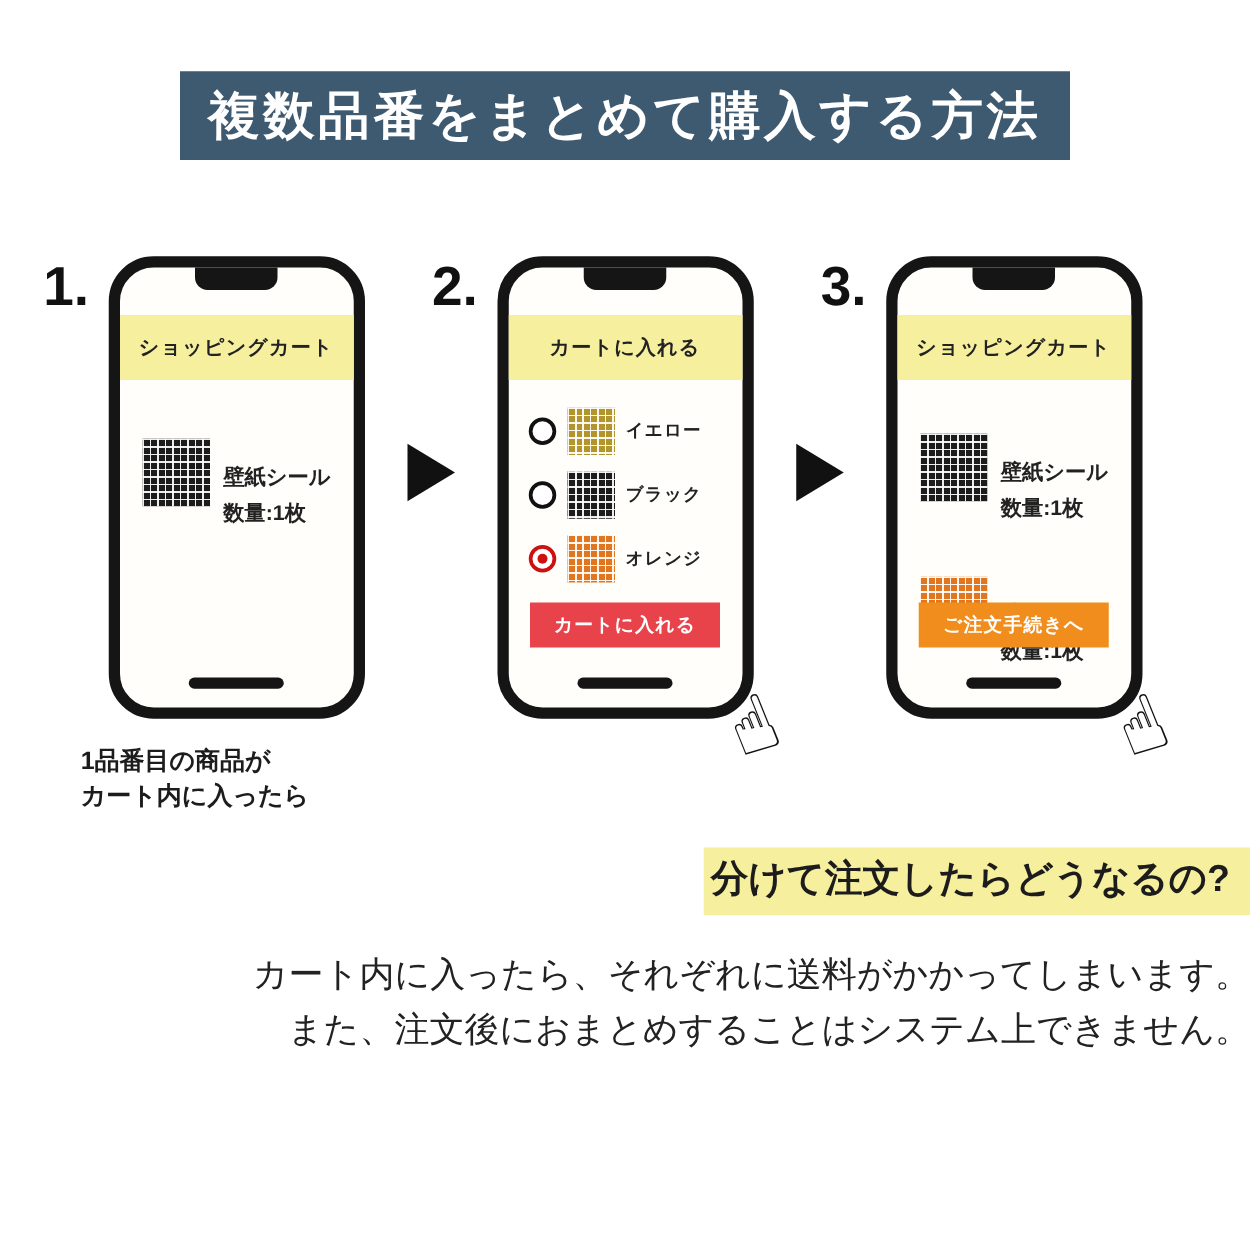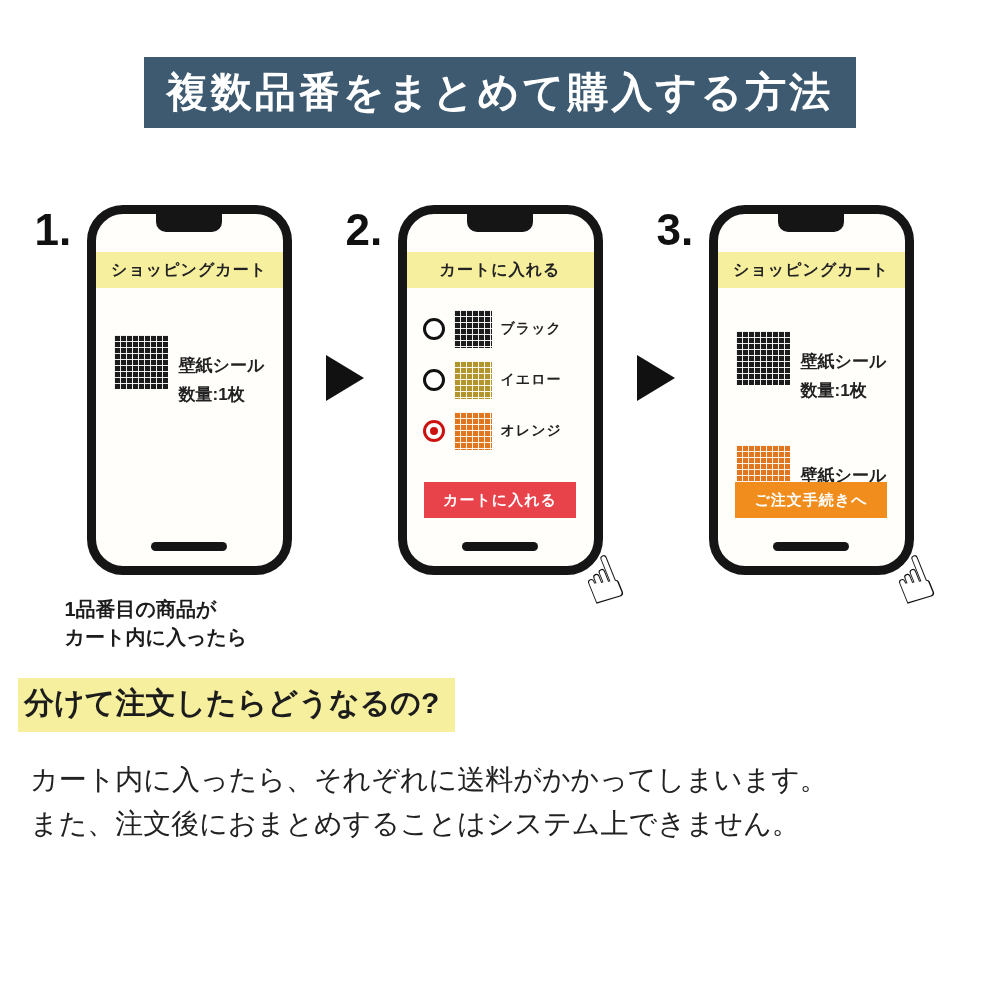--- a/index.html
+++ b/index.html
@@ -13,21 +13,21 @@
   
   .steps { display:flex; justify-content:center; align-items:flex-start; margin-top:77px; }
   .step { position:relative; width:205px; }
   .step-number { position:absolute; left:-52px; top:0px; font-size:44px; font-weight:bold; color:#111; }
   .arrow { width:0; height:0; border-top:23px solid transparent; border-bottom:23px solid transparent; border-left:38px solid #111; margin:150px 34px 0; flex:none; }
 
   
   .phone { position:relative; width:205px; height:370px; border:9px solid #151515; border-radius:36px; background:#fffefa; }
   .notch { position:absolute; top:0; left:50%; transform:translateX(-50%); width:66px; height:18px; background:#151515; border-radius:0 0 10px 10px; }
   .home-bar { position:absolute; bottom:15px; left:50%; transform:translateX(-50%); width:76px; height:9px; background:#151515; border-radius:5px; }
-  .screen-header { margin-top:38px; height:36px; display:flex; align-items:center; justify-content:center; font-size:16px; font-weight:bold; letter-spacing:1px; color:#222; }
+  .screen-header { margin-top:38px; height:52px; display:flex; align-items:center; justify-content:center; font-size:16px; font-weight:bold; letter-spacing:1px; color:#222; }
 
   
   .cart-item { display:flex; align-items:center; justify-content:center; gap:11px; margin-top:26px; }
   .swatch { width:54px; height:54px; flex:none;
     background-image:
       repeating-linear-gradient(to right, rgba(255,255,255,.92) 0 1.2px, transparent 1.2px 6px),
       repeating-linear-gradient(to bottom, rgba(255,255,255,.92) 0 1.2px, transparent 1.2px 6px); }
   .item-text { font-size:17px; font-weight:bold; line-height:1.7; color:#222;margin-top:38px; }
 
   
@@ -39,21 +39,21 @@
   .option-label { font-size:14px; font-weight:bold; letter-spacing:1px; color:#222; }
 
   
   .phone-btn { position:absolute; left:50%; transform:translateX(-50%); bottom:48px; width:152px; height:36px; display:flex; align-items:center; justify-content:center; color:#fff; font-size:15px; font-weight:bold; letter-spacing:1px; border:none; cursor:pointer; }
   .hand { position:absolute; right:-28px; bottom:-46px; font-size:62px; line-height:1; color:#111; transform:rotate(-22deg); font-family:"DejaVu Sans",sans-serif; z-index:5; }
 
   
   .caption { margin:20px 0 0 -22px; width:274px; font-size:20px; font-weight:600; line-height:1.42; color:#1c1c1c; white-space:pre-line; }
 
   
-  .footer { margin:26px 0 0 18px; }
+  .footer { margin:26px 0 0 28px;text-align:right; }
   .question { display:inline-block; font-size:30px; font-weight:bold; color:#1c1c1c; padding:5px 16px 8px 6px; }
   .note { margin:26px 0 0 12px; font-size:28px; line-height:1.58; color:#222; white-space:pre-line; }
 </style>
 </head>
 <body>
 
 <div class="page">
 
   <header class="banner" style="background-color: rgb(62, 90, 112);">
     <h1>複数品番をまとめて購入する方法</h1>
@@ -82,27 +82,27 @@
     <div class="arrow"></div>
 
     <section class="step">
       <div class="step-number">2.</div>
       <div class="phone">
         <div class="notch"></div>
         <div class="screen-header" style="background-color: rgb(246, 239, 158);">カートに入れる</div>
         <div class="options">
           <div class="option">
             <span class="radio"></span>
-            <span class="swatch" style="background-color: rgb(28, 28, 28);"></span>
-            <span class="option-label">ブラック</span>
+            <span class="swatch" style="background-color: rgb(179, 149, 45);"></span>
+            <span class="option-label">イエロー</span>
           </div>
           <div class="option">
             <span class="radio"></span>
-            <span class="swatch" style="background-color: rgb(179, 149, 45);"></span>
-            <span class="option-label">イエロー</span>
+            <span class="swatch" style="background-color: rgb(28, 28, 28);"></span>
+            <span class="option-label">ブラック</span>
           </div>
           <div class="option">
             <span class="radio" style="border-color: rgb(204, 17, 17);">
                 <span class="radio-dot" style="background-color: rgb(204, 17, 17);"></span>
               </span>
             <span class="swatch" style="background-color: rgb(226, 118, 30);"></span>
             <span class="option-label">オレンジ</span>
           </div>
         </div>
         <button class="phone-btn" style="background-color: rgb(232, 67, 75);">カートに入れる</button>

